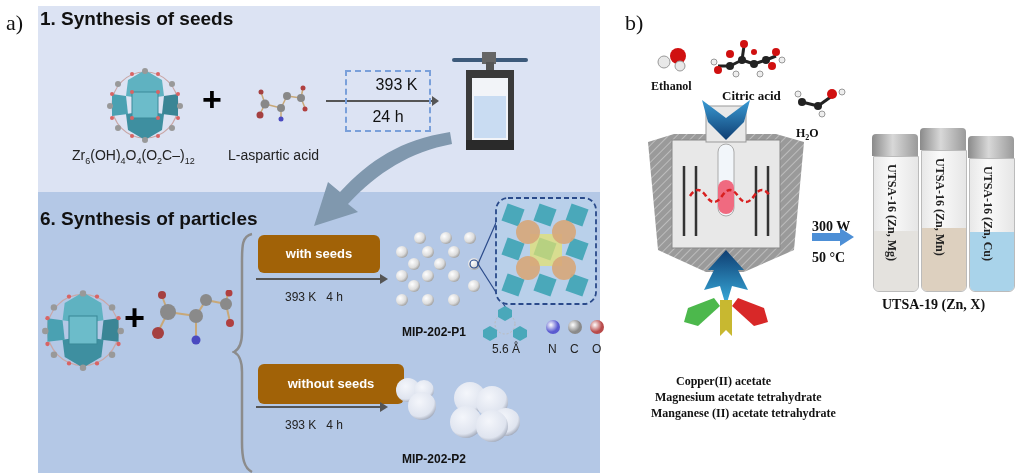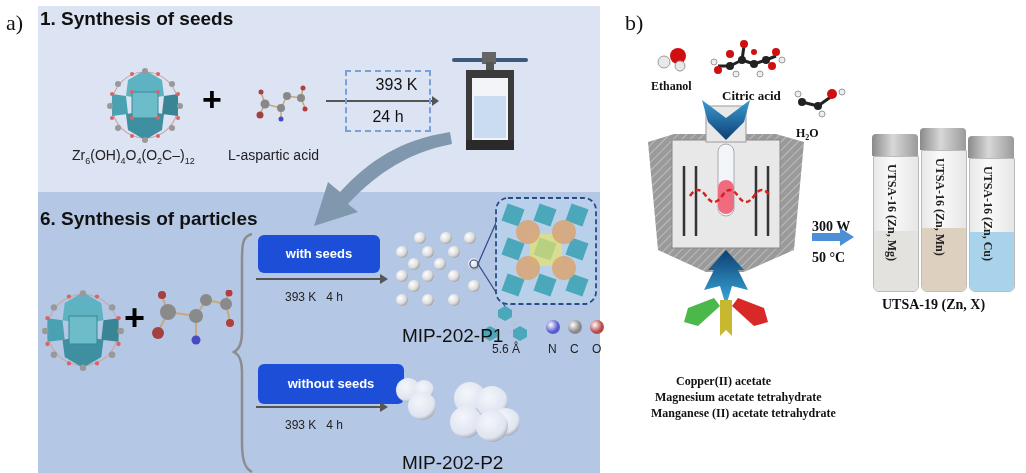--- a/index.html
+++ b/index.html
@@ -6,23 +6,23 @@
   body { width:1026px; height:473px; position:relative; overflow:hidden; font-family:"Liberation Sans", sans-serif; }
   .abs { position:absolute; }
   .panel-label { font-family:"Liberation Serif", serif; font-size:22px; color:#111; }
   .sec1 { left:38px; top:6px; width:562px; height:186px; background:#dce3f3; }
   .sec2 { left:38px; top:192px; width:562px; height:281px; background:#b4c8e6; }
   .sec-title { font-weight:bold; font-size:19px; color:#111; }
   .cond-box { border:2px dashed #7aa0da; }
   .cond-text { font-size:16px; color:#111; text-align:center; }
   .chem-label { font-size:14px; color:#222; }
   .chem-label sub { font-size:9px; }
-  .pill { background:#1d4ed8; color:#fff; font-weight:bold; font-size:13px; border-radius:6px; text-align:center; }
+  .pill { background:#a16207; color:#fff; font-weight:bold; font-size:13px; border-radius:6px; text-align:center; }
   .small { font-size:12px; color:#222; }
-  .bold-lbl { font-weight:normal; font-size:19px; color:#111; }
+  .bold-lbl { font-weight:bold; font-size:12px; color:#111; }
   .serif-b { font-family:"Liberation Serif", serif; font-weight:bold; color:#111; }
 </style>
 </head>
 <body>
 
 <div class="abs panel-label" style="left:6px;top:10px;">a)</div>
 
 <div class="abs sec1"></div>
 <div class="abs sec2"></div>
 

